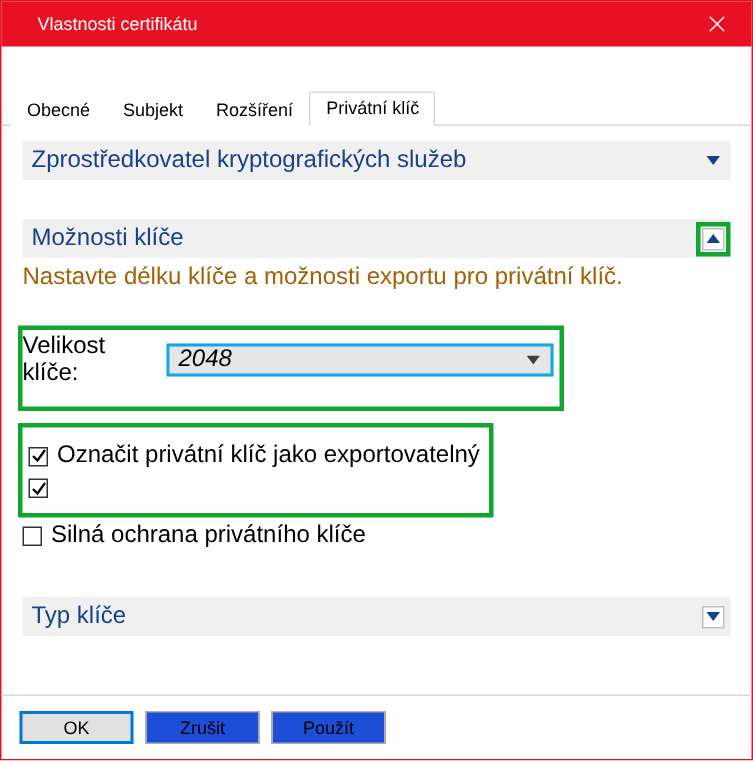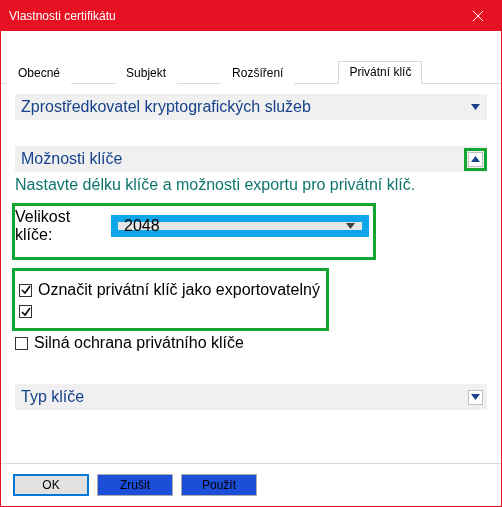--- a/index.html
+++ b/index.html
@@ -7,35 +7,34 @@
   .window {
     width: 502px; height: 507px;
     border: 1px solid #e81123;
     background: #fff;
     display: flex; flex-direction: column;
     position: relative;
   }
   .titlebar {
     height: 30px; background: #e81123;
     display: flex; align-items: center;
-    padding-left: 8px; color: #fff;
+    padding-left: 24px; color: #fff;
   }
   .titlebar .title { font-size: 12px; flex: 1; }
   .titlebar .close {
     width: 46px; height: 30px;
     display: flex; align-items: center; justify-content: center;
     color: #fff; cursor: pointer;
   }
   .titlebar .close svg { stroke: #fff; stroke-width: 1; }
   .tabs {
     display: flex; align-items: flex-end;
     padding: 8px 6px 0 6px;
     border-bottom: 1px solid #d9d9d9;
     font-size: 12px;
-    gap: 44px;
   }
   .tab {
     padding: 3px 10px 4px 10px;
     border: 1px solid transparent;
     border-bottom: none;
     color: #000; cursor: pointer;
     position: relative; top: 1px;
     background: #fff;
   }
   .tab.active {
@@ -60,31 +59,32 @@
   .section-head .label { flex: 1; color: #15428b; }
   .chev {
     width: 15px; height: 15px;
     display: flex; align-items: center; justify-content: center;
     border: 1px solid #c0c0c0; background: #fff;
   }
   .chev svg { display: block; }
   .chev-down svg { fill: #15428b; }
   .chev-up svg { fill: #15428b; }
   .hl-chev { outline: 3px solid #12a52f; outline-offset: 1px; }
-  .hint { margin: 4px 0 8px 0; color: #0f766e; }
+  .hint { margin: 4px 0 22px 0; color: #a16207; }
   .row { display: flex; align-items: center; margin: 4px 0; }
   .row .lbl { width: 96px; }
   .select {
     flex: 0 0 258px;
     height: 22px;
-    border: 7px solid #0ea5e9;
+    border: 2px solid #0ea5e9;
     background: #e6e6e6;
     display: flex; align-items: center;
     padding: 0 6px; position: relative;
     cursor: pointer;
+    font-style: italic;
   }
   .select .sel-text { flex: 1; }
   .select .sel-arrow {
     width: 12px; display: flex; justify-content: center;
   }
   .select .sel-arrow svg { fill: #404040; }
   .hl-block { outline: 3px solid #12a52f; }
   .checks { margin-top: 6px; padding: 4px 4px 4px 0; }
   .check-line {
     display: flex; align-items: center;

